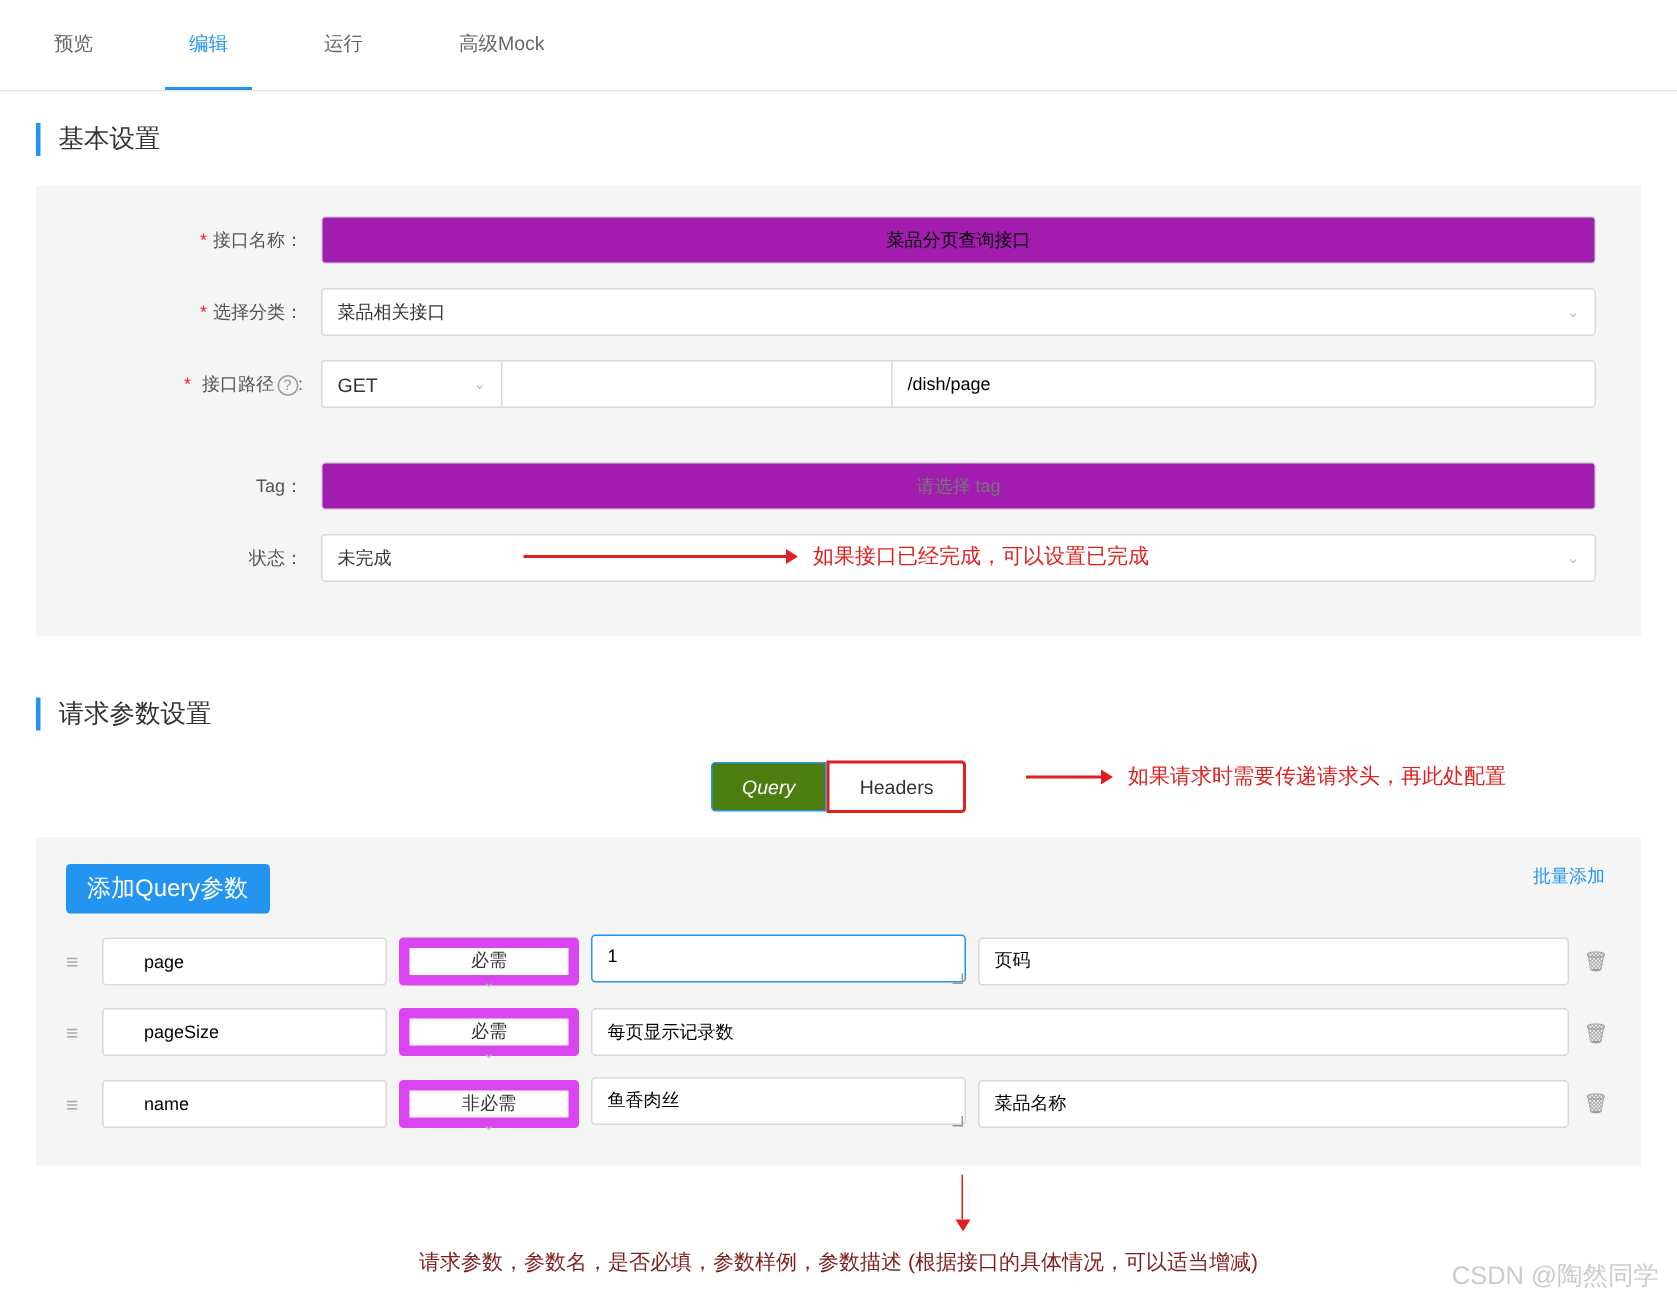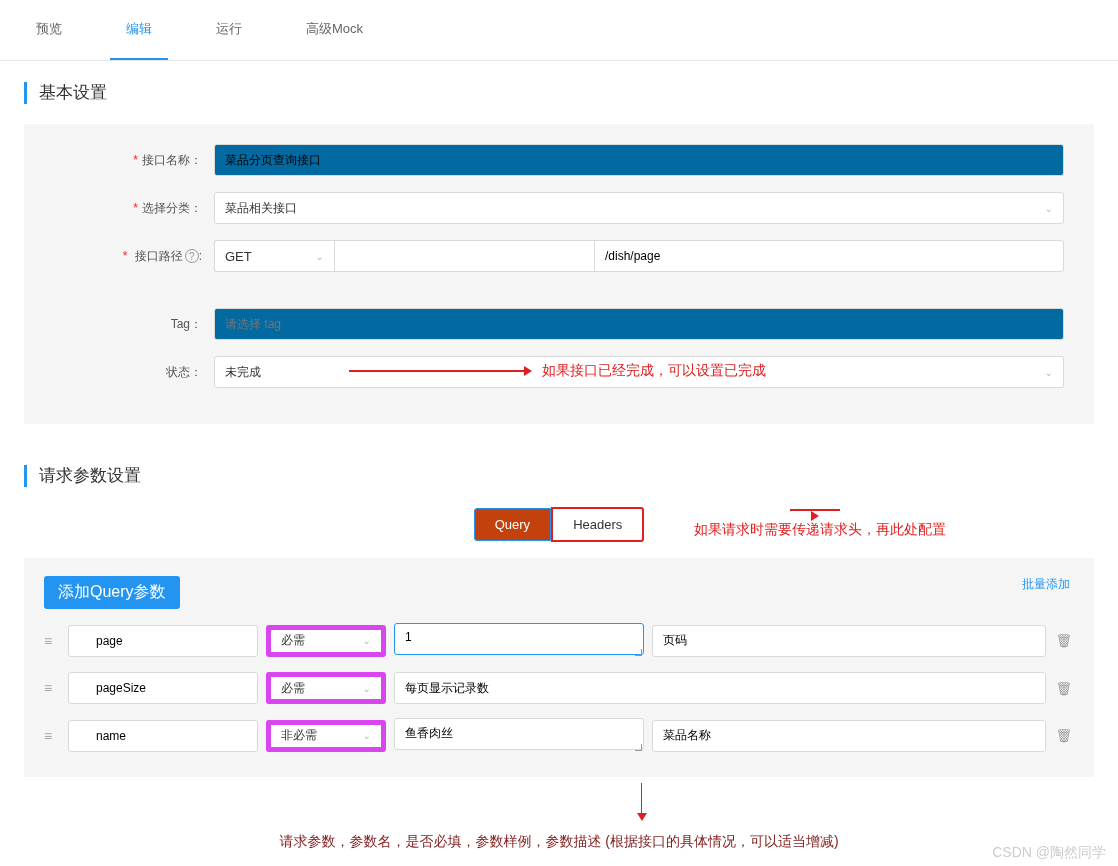--- a/index.html
+++ b/index.html
@@ -13,69 +13,69 @@
     .section-title { display: flex; align-items: center; margin-bottom: 20px; }
     .section-title-bar { width: 3px; height: 22px; background: #2395f1; margin-right: 12px; }
     .section-title-text { font-size: 17px; color: #333; }
     
     .form-panel { background: #f5f5f5; padding: 20px 30px; }
     .form-row { display: flex; align-items: center; margin-bottom: 16px; }
     .form-label { width: 160px; text-align: right; padding-right: 12px; color: #555; font-size: 12px; }
     .required::before { content: "*"; color: #f5222d; margin-right: 4px; }
     .help-icon { display: inline-flex; width: 14px; height: 14px; border: 1px solid #999; border-radius: 50%; font-size: 10px; align-items: center; justify-content: center; margin-left: 2px; color: #999; }
     
-    .form-input { flex: 1; height: 32px; border: 1px solid #d9d9d9; border-radius: 3px; padding: 0 10px; font-size: 12px; background: #0369a1; }
+    .form-input { flex: 1; height: 32px; border: 1px solid #d9d9d9; border-radius: 3px; padding: 0 10px; font-size: 12px; background: #a21caf; text-align: center; }
     .form-select { flex: 1; height: 32px; border: 1px solid #d9d9d9; border-radius: 3px; padding: 0 10px; font-size: 12px; background: #fff; display: flex; align-items: center; justify-content: space-between; position: relative; }
     .select-arrow { color: #bbb; font-size: 10px; }
     
     .path-row { display: flex; gap: 0; flex: 1; }
     .method-select { width: 120px; height: 32px; border: 1px solid #d9d9d9; border-right: none; border-radius: 3px 0 0 3px; padding: 0 10px; background: #fff; display: flex; align-items: center; justify-content: space-between; }
     .base-path { width: 260px; height: 32px; border: 1px solid #d9d9d9; border-right: none; padding: 0 10px; background: #fff; display: flex; align-items: center; }
     .path-input { flex: 1; height: 32px; border: 1px solid #d9d9d9; border-radius: 0 3px 3px 0; padding: 0 10px; background: #fff; font-size: 12px; }
     
     .status-row { position: relative; }
     .annotation { color: #e02020; font-size: 14px; }
     .arrow-right { position: absolute; left: 295px; top: 6px; display: flex; align-items: center; }
     .arrow-line { width: 175px; height: 1.5px; background: #e02020; }
     .arrow-head { width: 0; height: 0; border-left: 8px solid #e02020; border-top: 5px solid transparent; border-bottom: 5px solid transparent; }
     
     .sub-tabs { display: flex; justify-content: center; margin: 16px 0; align-items: center; position: relative; }
     .sub-tab { padding: 8px 20px; border: 1px solid #d9d9d9; cursor: pointer; font-size: 13px; }
-    .sub-tab.active { background: #c2410c; color: #fff; border-color: #2395f1; border-radius: 3px 0 0 3px; }
+    .sub-tab.active { background: #4d7c0f; color: #fff; border-color: #2395f1; border-radius: 3px 0 0 3px; font-style: italic; }
     .sub-tab.inactive { background: #fff; border-radius: 0 3px 3px 0; border-left: none; }
     .sub-tab.outlined { border: 2px solid #e02020; }
     
     .query-panel { background: #f5f5f5; padding: 18px 20px 24px; position: relative; }
     .btn-add-query { background: #2395f1; color: #fff; border: none; padding: 6px 14px; border-radius: 3px; font-size: 16px; cursor: pointer; }
     .batch-add { position: absolute; right: 24px; top: 18px; color: #2395f1; font-size: 12px; cursor: pointer; font-family: Liberation Serif, serif; }
     
     .param-row { display: flex; align-items: center; gap: 8px; margin-top: 14px; }
     .drag-handle { width: 16px; color: #aaa; cursor: move; font-size: 14px; }
     .param-name { width: 190px; height: 32px; border: 1px solid #d9d9d9; border-radius: 3px; padding: 0 27px; background: #fff; font-size: 12px; }
-    .param-required { width: 120px; height: 32px; border: 5px solid #d946ef; border-radius: 3px; padding: 0 10px; background: #fff; display: flex; align-items: center; justify-content: space-between; font-size: 12px; }
+    .param-required { width: 120px; height: 32px; border: 7px solid #d946ef; border-radius: 3px; padding: 0 10px; background: #fff; display: flex; align-items: center; justify-content: space-between; font-size: 12px; flex-direction: column; }
     .param-example { width: 250px; height: 32px; border: 1px solid #d9d9d9; border-radius: 3px; padding: 6px 10px; background: #fff; font-size: 12px; resize: none; font-family: inherit; }
     .param-example.active { border-color: #2395f1; }
     .param-desc { flex: 1; height: 32px; border: 1px solid #d9d9d9; border-radius: 3px; padding: 0 10px; background: #fff; font-size: 12px; }
     .trash-icon { width: 20px; color: #999; cursor: pointer; text-align: center; }
     
     .resize-corner { position: absolute; right: 2px; bottom: 2px; width: 8px; height: 8px; }
     .resize-corner::before { content: ""; position: absolute; right: 0; bottom: 0; width: 6px; height: 6px; border-right: 1px solid #999; border-bottom: 1px solid #999; }
     
     .arrow-down { display: flex; flex-direction: column; align-items: center; margin-left: 165px; margin-top: 6px; }
     .arrow-down-line { width: 1.5px; height: 30px; background: #e02020; }
     .arrow-down-head { width: 0; height: 0; border-top: 8px solid #e02020; border-left: 5px solid transparent; border-right: 5px solid transparent; }
     
     .annotation-line { color: #7f1d1d; text-align: center; margin-top: 12px; font-size: 14px; }
     
     .toggle-badge { display: inline-flex; align-items: center; background: #45c0ff; border-radius: 12px; padding: 2px 2px 2px 10px; color: #fff; font-size: 11px; margin-left: 8px; }
     .toggle-circle { width: 16px; height: 16px; border-radius: 50%; background: #fff; margin-left: 8px; }
     
-    .watermark { position: fixed; right: 12px; bottom: 4px; color: #ccc; font-size: 14px; }
-    
-    .header-annotation { position: absolute; left: 660px; top: 2px; display: flex; align-items: center; flex-direction: column; }
+    .watermark { position: fixed; right: 12px; bottom: 4px; color: #ccc; font-size: 17px; }
+    
+    .header-annotation { position: absolute; left: 660px; top: 2px; display: flex; align-items: center; }
     .header-arrow-line { width: 50px; height: 1.5px; background: #e02020; }
     
     input, textarea { outline: none; }
   </style>
 </head>
 <body>
 
 <div class="tabs">
   <div class="tab">预览</div>
   <div class="tab active">编辑</div>

